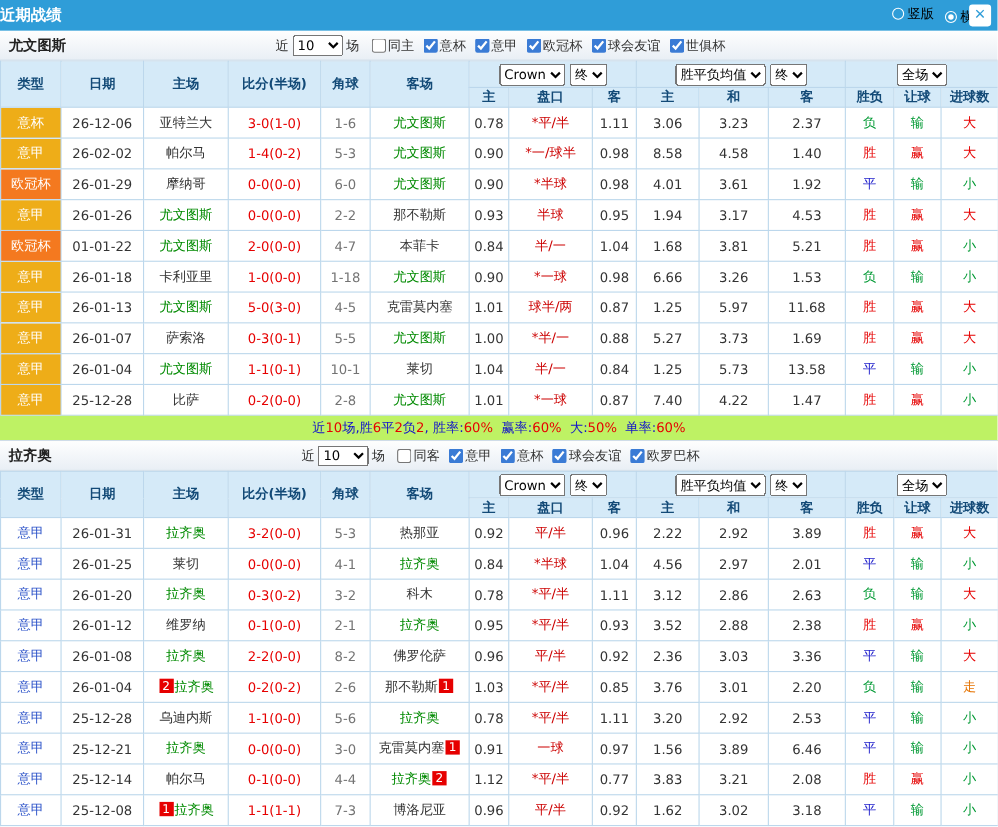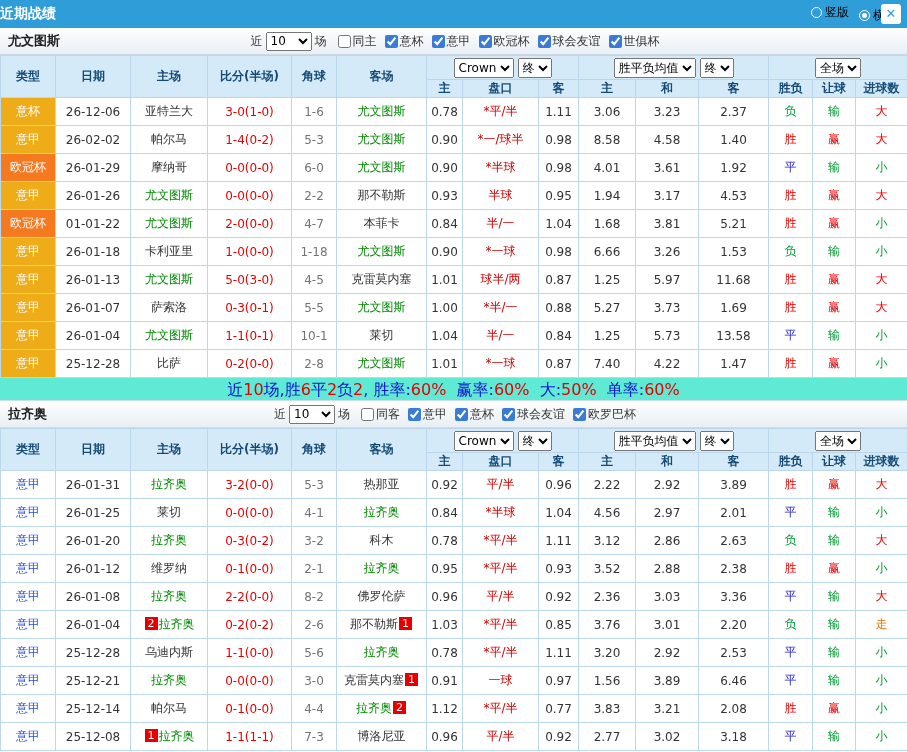--- a/index.html
+++ b/index.html
@@ -41,22 +41,22 @@
   .t-plain  { color:#2a51c8; }
   td.date { color:#333; }
   td.score { color:#e60000; }
   td.corner { color:#737373; }
   td.hcap { color:#cc0000; }
   td.oddv, td.meanv { color:#333; }
   .focus { color:#008a00; cursor:pointer; }
   .opp { color:#333; cursor:pointer; }
   .badge { display:inline-block; background:#e60000; color:#fff; width:13px; height:13px; line-height:13px;
            font-size:11px; margin:0 1px; vertical-align:1px; text-align:center; }
-  .summary { height:23px; line-height:23px; text-align:center; color:#1111cc; background:#5eead4;
-             border-bottom:1px solid #cfdce8; white-space:pre-wrap; font-size:16px; }
+  .summary { height:23px; line-height:23px; text-align:center; color:#1111cc; background:#bef264;
+             border-bottom:1px solid #cfdce8; white-space:pre-wrap; font-size:12px; }
   .summary .red { color:#e60000; }
 </style>
 </head>
 <body>
 
 <div class="titlebar">
   <span class="page-title">近期战绩</span>
   <span id="radios"><span class="radio-item">
         <span class="radio-circle"></span>
         <span>竖版</span>
@@ -571,21 +571,21 @@
         <tr class="row">
           <td class="t-plain">意甲</td>
           <td class="date">25-12-08</td>
           <td class="teamcell"><span class="badge">1</span><span class="focus">拉齐奥</span></td>
           <td class="score">1-1(1-1)</td>
           <td class="corner">7-3</td>
           <td class="teamcell"><span class="opp">博洛尼亚</span></td>
           <td class="oddv">0.96</td>
           <td class="hcap">平/半</td>
           <td class="oddv">0.92</td>
-          <td class="meanv">2.77</td>
+          <td class="meanv">1.62</td>
           <td class="meanv">3.02</td>
           <td class="meanv">3.18</td>
           <td class="resv" style="color: rgb(34, 34, 204);">平</td>
           <td class="resv" style="color: rgb(0, 153, 51);">输</td>
           <td class="resv" style="color: rgb(0, 153, 51);">小</td>
         </tr>
       </tbody>
     </table>
   </div>
 

